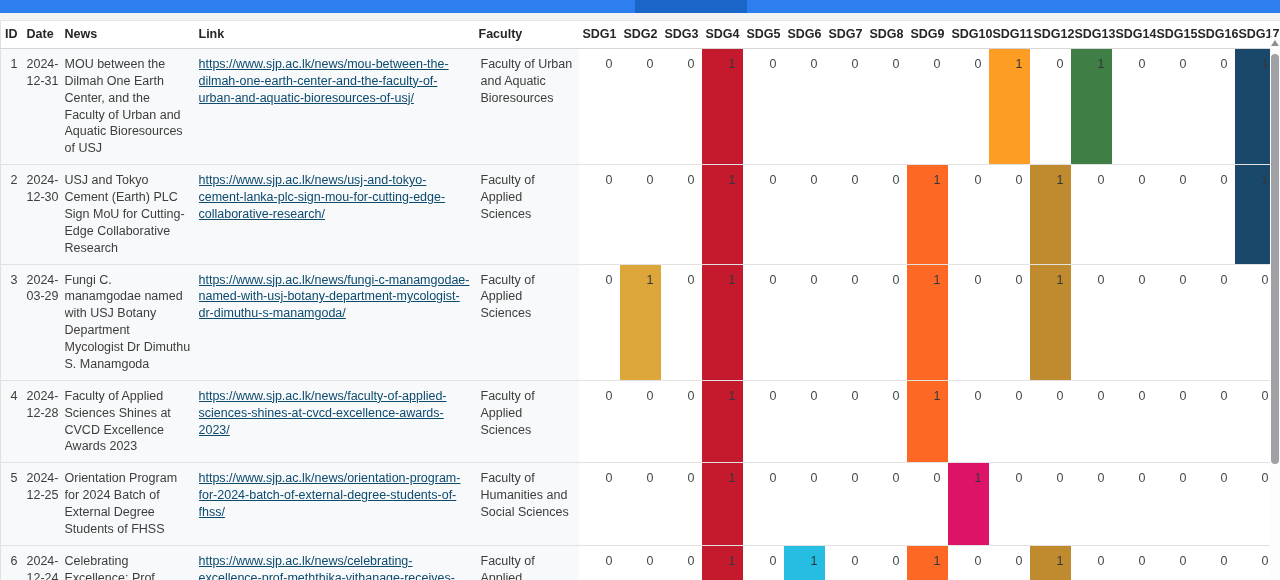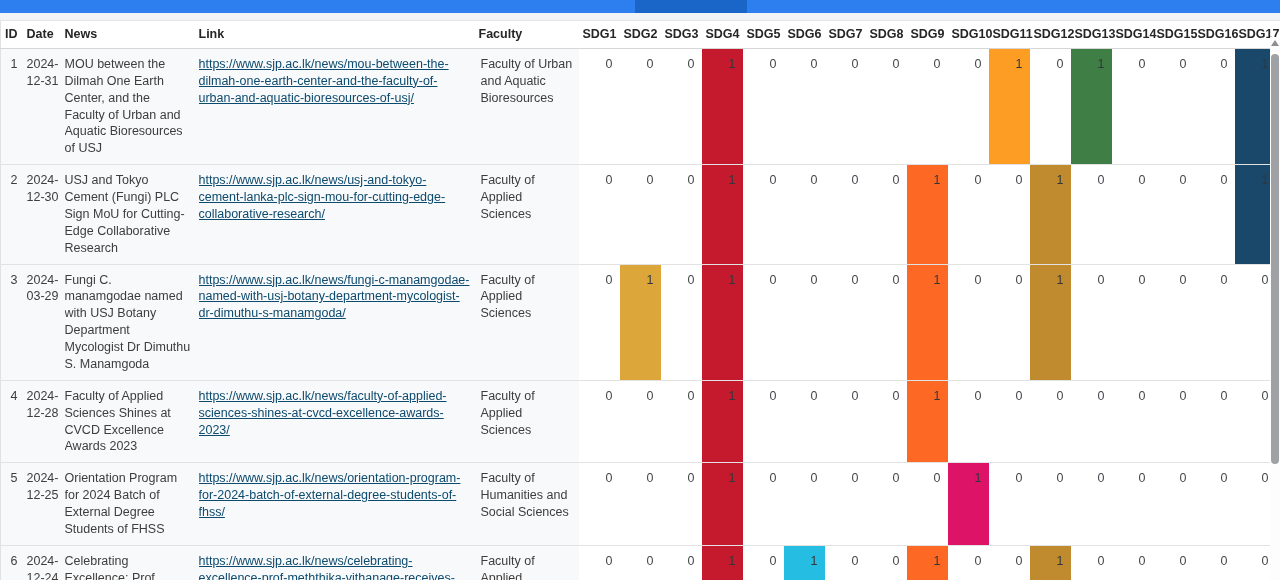--- a/index.html
+++ b/index.html
@@ -120,21 +120,21 @@
             <td class="sdg">0</td>
             <td class="sdg one" style="background: rgb(63, 126, 68);">1</td>
             <td class="sdg">0</td>
             <td class="sdg">0</td>
             <td class="sdg">0</td>
             <td class="sdg one" style="background: rgb(25, 72, 106);">1</td>
           </tr>
           <tr>
             <td class="col-id">2</td>
             <td class="col-date">2024-12-30</td>
-            <td class="col-news">USJ and Tokyo Cement (Fungi) PLC Sign MoU for Cutting-Edge Collaborative Research</td>
+            <td class="col-news">USJ and Tokyo Cement (Earth) PLC Sign MoU for Cutting-Edge Collaborative Research</td>
             <td class="col-link"><a>https://www.sjp.ac.lk/news/usj-and-tokyo-cement-lanka-plc-sign-mou-for-cutting-edge-collaborative-research/</a></td>
             <td class="col-faculty">Faculty of Applied Sciences</td>
             <td class="sdg">0</td>
             <td class="sdg">0</td>
             <td class="sdg">0</td>
             <td class="sdg one" style="background: rgb(197, 25, 45);">1</td>
             <td class="sdg">0</td>
             <td class="sdg">0</td>
             <td class="sdg">0</td>
             <td class="sdg">0</td>

